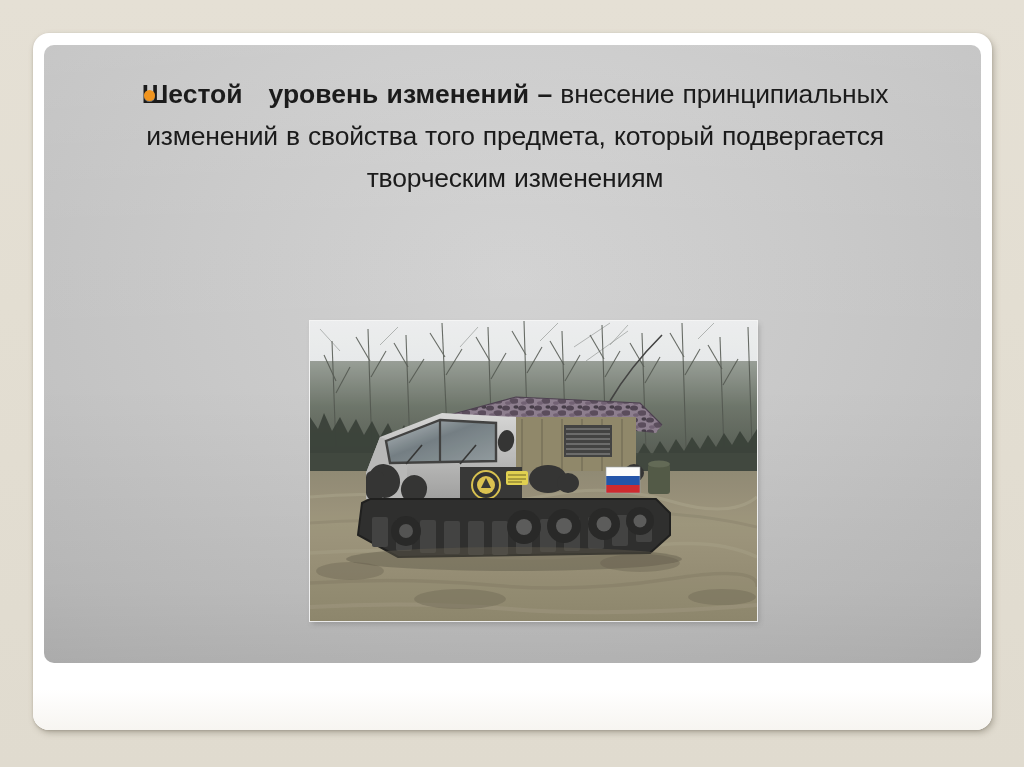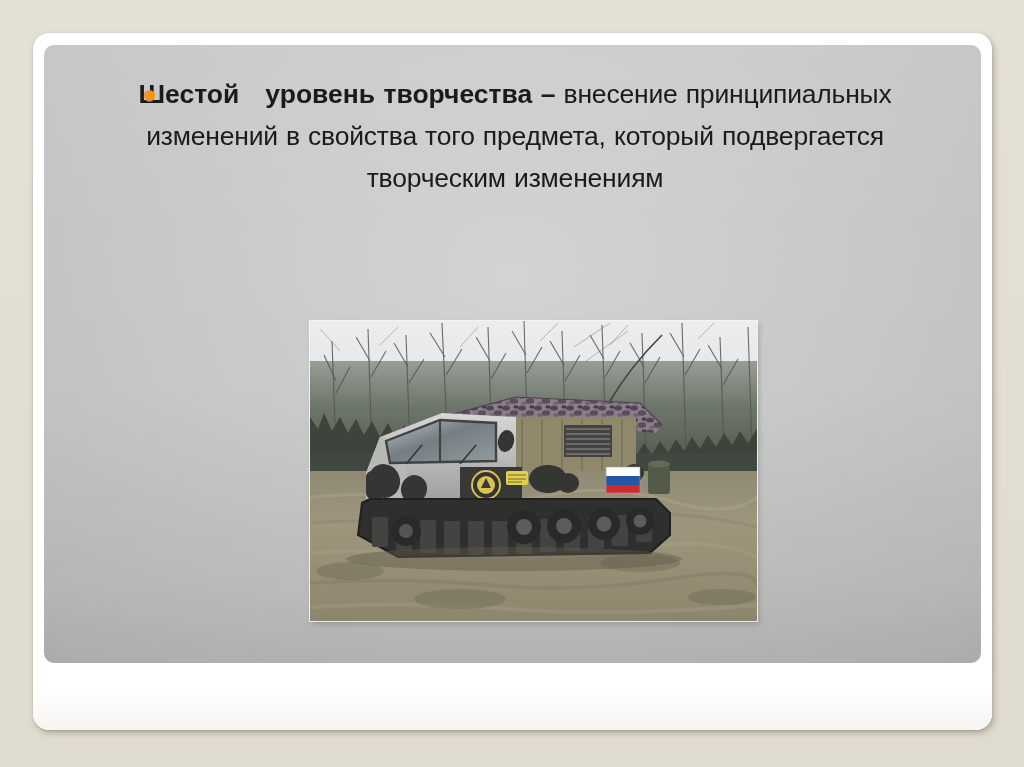--- a/index.html
+++ b/index.html
@@ -142,21 +142,21 @@
 <div class="stage">
 
   <div class="slide-card">
 
     <div class="card-lower-wash"></div>
 
     <div class="content-panel">
 
       <div class="text-block">
         <span class="bullet-dot"></span>
-        <p class="body-text"><span class="lead">Шестой</span><span class="wide-gap"></span><span class="lead">уровень творчества –</span><span> внесение принципиальных изменений в свойства того предмета, который подвергается творческим изменениям</span></p>
+        <p class="body-text"><span class="lead">Шестой</span><span class="wide-gap"></span><span class="lead">уровень изменений –</span><span> внесение принципиальных изменений в свойства того предмета, который подвергается творческим изменениям</span></p>
       </div>
 
       <div class="photo-frame">
         <div class="photo">
           <svg viewBox="0 0 447 300" preserveAspectRatio="none">
             <defs>
               <linearGradient id="skyGrad" x1="0" y1="0" x2="0" y2="1">
                 <stop offset="0%" stop-color="#eef0f2"></stop>
                 <stop offset="55%" stop-color="#e4e6e8"></stop>
                 <stop offset="100%" stop-color="#d6d8d6"></stop>

